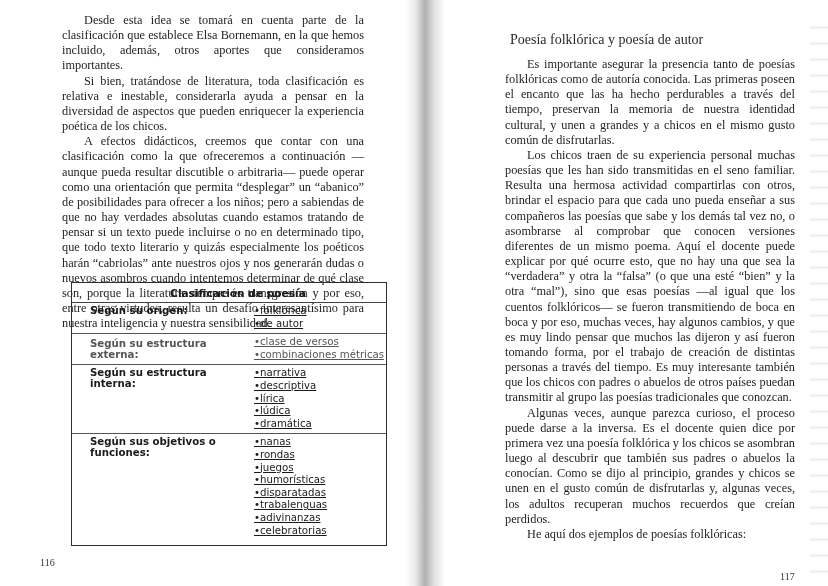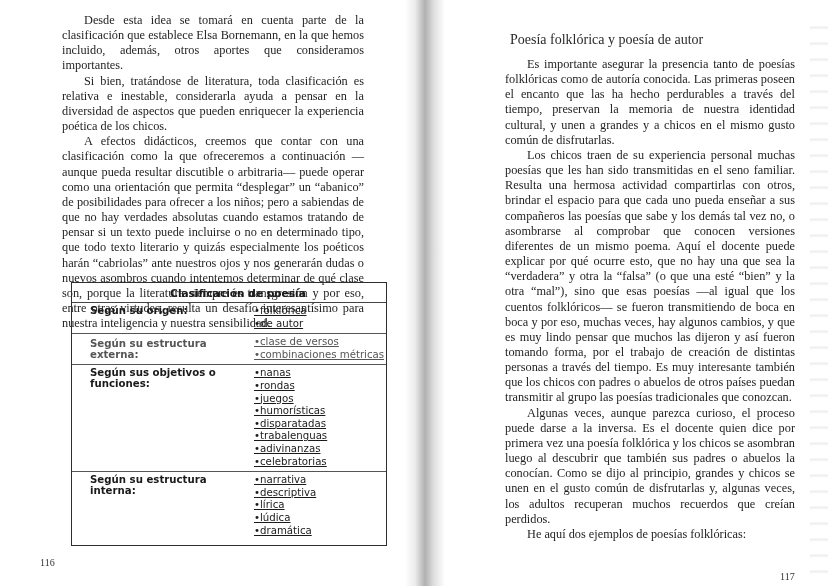--- a/index.html
+++ b/index.html
@@ -92,41 +92,41 @@
 
     <div class="row light">
       <div class="row-label">Según su estructura externa:</div>
       <ul class="row-list">
         <li>clase de versos</li>
         <li>combinaciones métricas</li>
       </ul>
     </div>
 
     <div class="row">
+      <div class="row-label">Según su estructura interna:</div>
+      <ul class="row-list">
+        <li>narrativa</li>
+        <li>descriptiva</li>
+        <li>lírica</li>
+        <li>lúdica</li>
+        <li>dramática</li>
+      </ul>
+    </div>
+
+    <div class="row">
       <div class="row-label">Según sus objetivos o funciones:</div>
       <ul class="row-list">
         <li>nanas</li>
         <li>rondas</li>
         <li>juegos</li>
         <li>humorísticas</li>
         <li>disparatadas</li>
         <li>trabalenguas</li>
         <li>adivinanzas</li>
         <li>celebratorias</li>
-      </ul>
-    </div>
-
-    <div class="row">
-      <div class="row-label">Según su estructura interna:</div>
-      <ul class="row-list">
-        <li>narrativa</li>
-        <li>descriptiva</li>
-        <li>lírica</li>
-        <li>lúdica</li>
-        <li>dramática</li>
       </ul>
     </div>
   </div>
 
   <div class="page-number" id="page-number-left">116</div>
 </div>
 
 <div class="gutter"></div>
 
 <div class="page" id="page-right">

